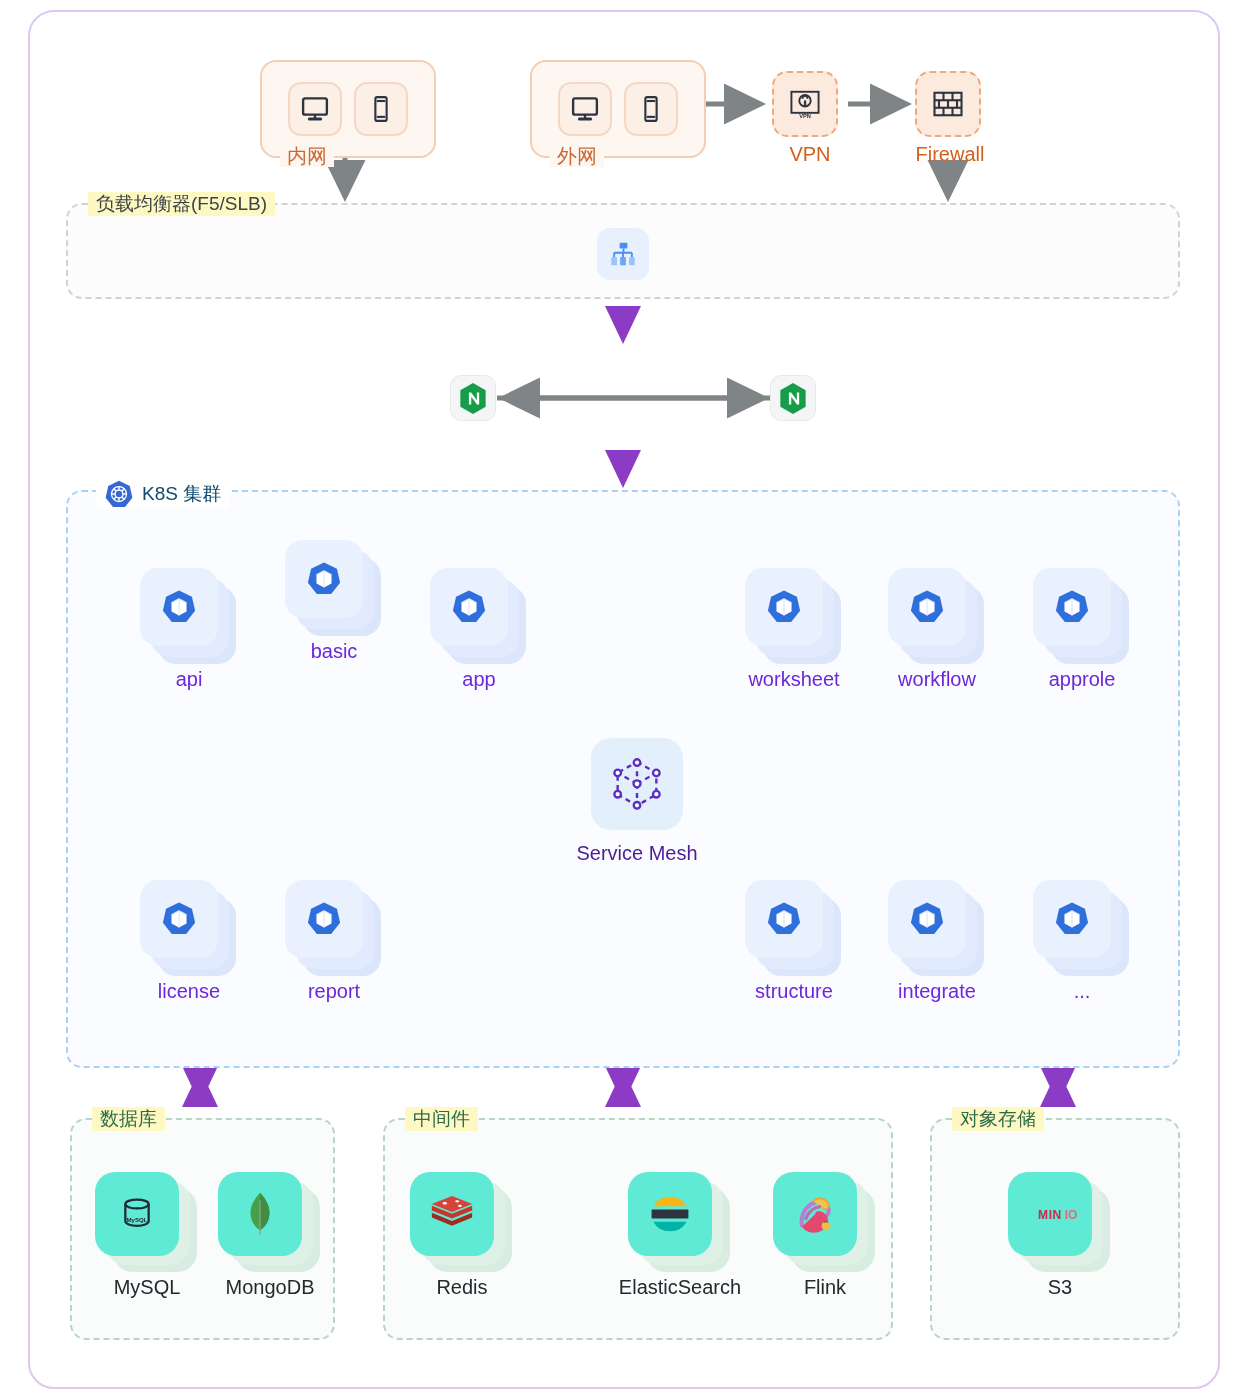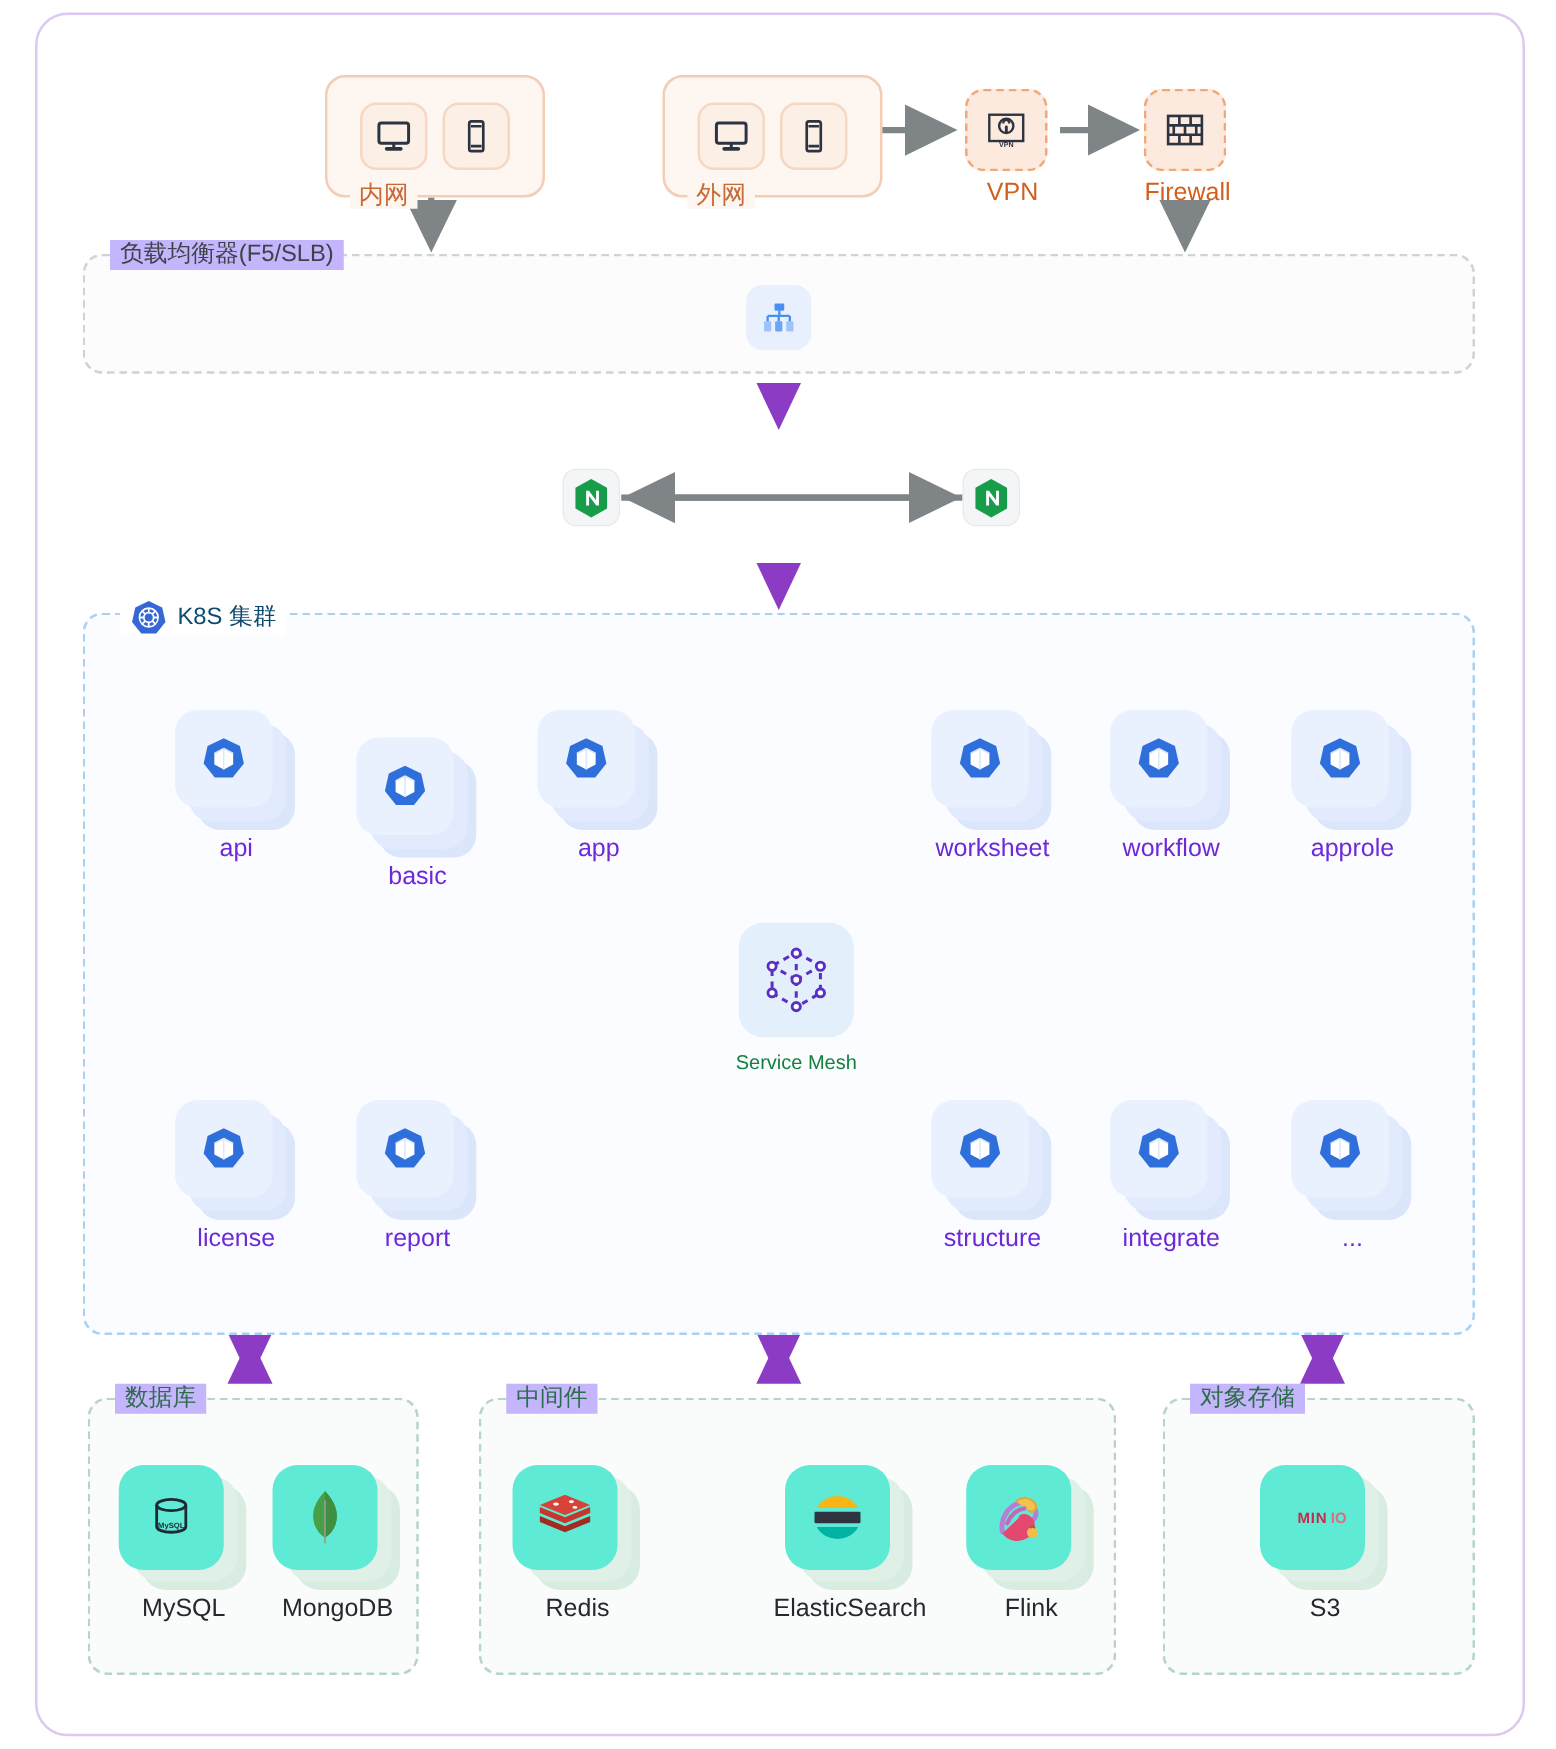--- a/index.html
+++ b/index.html
@@ -76,21 +76,21 @@
     border-radius: 16px;
     position: absolute;
   }
   .panel.gray  { border: 2px dashed #cfd2d6; background: #fcfcfd; }
   .panel.blue  { border: 2px dashed #a9d2f2; background: #fafcff; }
   .panel.green { border: 2px dashed #b6d6c4; background: #fafcfb; }
 
   .panel-title {
     position: absolute;
     top: -13px; left: 20px;
-    background: #c4b5fd;
+    background: #fef9c3;
     padding: 0 8px;
     font-size: 19px;
     line-height: 24px;
     white-space: nowrap;
     color: #3d4348;
   }
   .panel-title.blue-t  { color: #0c4a6e; background: #ffffff; display:flex; align-items:center; gap:8px; left: 28px;}
   .panel-title.green-t { color: #2e6b4b; }
 
   
@@ -128,22 +128,22 @@
     position: absolute;
     width: 92px; height: 92px;
     border-radius: 20px;
     background: #e3f0fb;
     display: flex; align-items: center; justify-content: center;
   }
   .mesh-label {
     position: absolute;
     width: 230px;
     text-align: center;
-    font-size: 16px;
-    color: #15803d;
+    font-size: 20px;
+    color: #4c1d95;
   }
 
   
   .infra { position: absolute; width: 104px; height: 100px; }
   .infra .layer {
     position: absolute;
     width: 84px; height: 84px;
     border-radius: 20px;
     background: #e2f0e8;
   }
@@ -361,21 +361,21 @@
     <div class="layer l1">
       <svg width="42" height="42" viewBox="0 0 24 24">
         <path d="M12 2.6 L19.4 6.2 L21.2 14.2 L16.1 20.6 H7.9 L2.8 14.2 L4.6 6.2 Z" fill="#2f6fdc"></path>
         <path d="M12 7.3 L16.3 9.6 V14.6 L12 16.9 L7.7 14.6 V9.6 Z" fill="#ffffff"></path>
         <path d="M12 7.3 V16.9 M12 7.3 L7.7 9.6 M12 7.3 L16.3 9.6" stroke="#dbe7fb" stroke-width="0.7" fill="none"></path>
       </svg>
     </div>
     <span class="pod-label">api</span>
   </div>
 
-  <div class="pod" style="left:285px; top:590px;">
+  <div class="pod" style="left:285px; top:540px;">
     <div class="layer l3"></div>
       <div class="layer l2"></div>
     <div class="layer l1">
       <svg width="42" height="42" viewBox="0 0 24 24">
         <path d="M12 2.6 L19.4 6.2 L21.2 14.2 L16.1 20.6 H7.9 L2.8 14.2 L4.6 6.2 Z" fill="#2f6fdc"></path>
         <path d="M12 7.3 L16.3 9.6 V14.6 L12 16.9 L7.7 14.6 V9.6 Z" fill="#ffffff"></path>
         <path d="M12 7.3 V16.9 M12 7.3 L7.7 9.6 M12 7.3 L16.3 9.6" stroke="#dbe7fb" stroke-width="0.7" fill="none"></path>
       </svg>
     </div>
     <span class="pod-label">basic</span>

